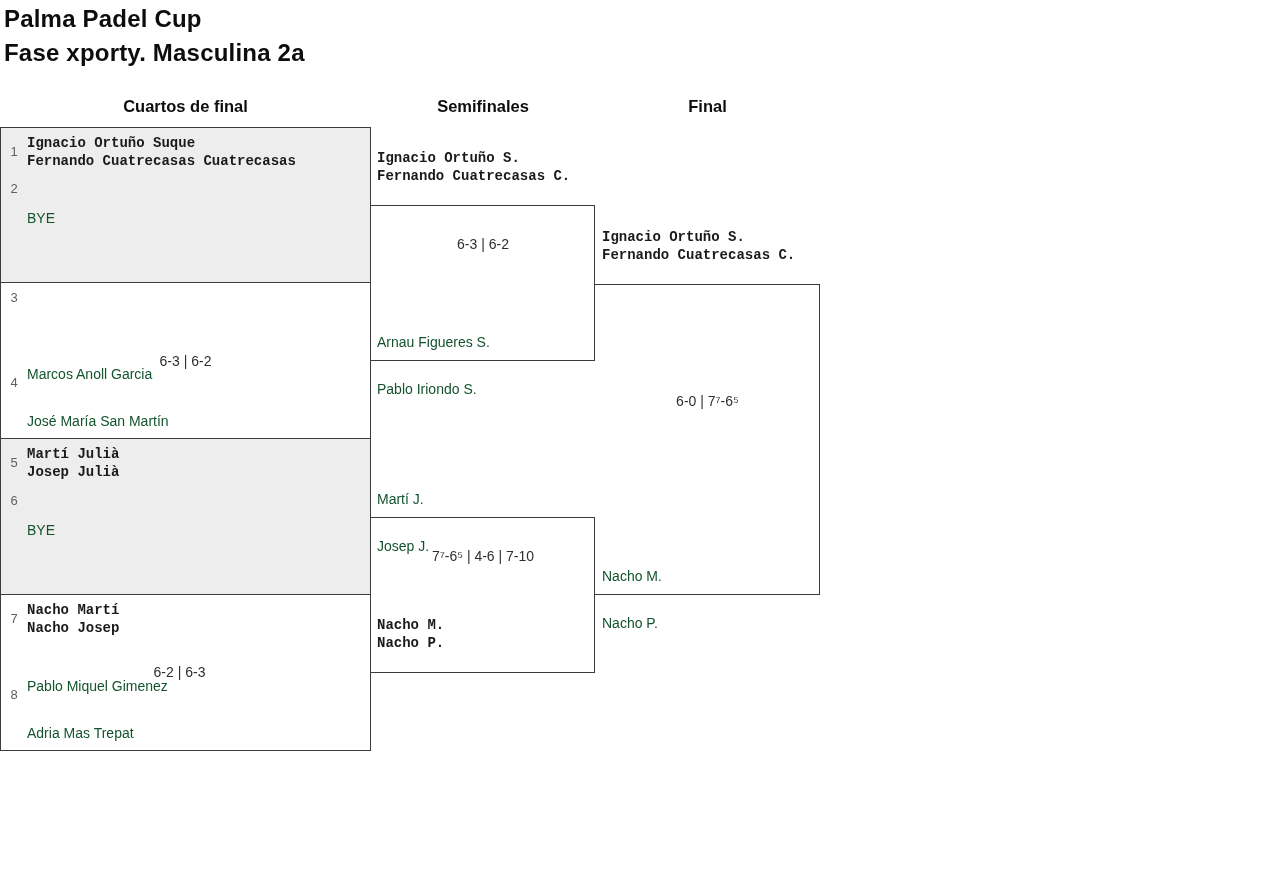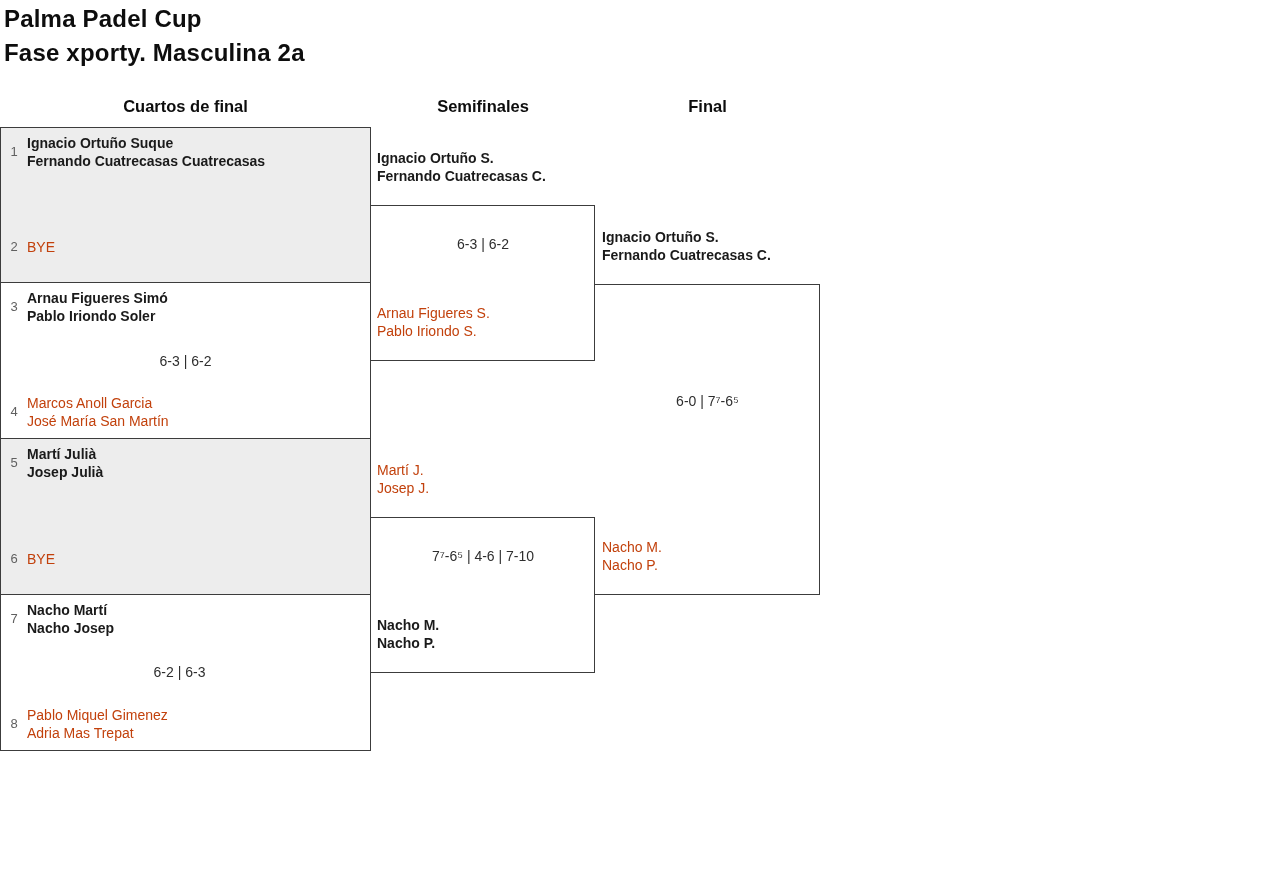--- a/index.html
+++ b/index.html
@@ -38,22 +38,22 @@
   #sf2{left:371px;width:224px;top:517px;height:156px;}
   #final{left:595px;width:225px;top:284px;height:311px;}
   
   .trow{position:absolute;left:0;right:0;display:flex;align-items:center;}
   .trow.top{top:6px;}
   .trow.bot{bottom:8px;}
   .trow.bye-row{align-items:flex-start;}
   .seed{flex:0 0 26px;text-align:center;font-size:13px;color:#606060;line-height:18px;}
   .names{display:block;}
   .names .p{display:block;font-size:14px;line-height:18px;min-height:18px;white-space:nowrap;}
-  .winner .p{font-weight:700;color:#1a1a1a;}
-  .loser .p{font-weight:400;color:#c2410c;}
+  .winner .p{font-weight:700;color:#1a1a1a;font-family:Liberation Mono, monospace;}
+  .loser .p{font-weight:400;color:#14532d;margin-top:29px;}
   
   .rlabel{position:absolute;width:215px;}
   .rlabel .p{display:block;font-size:14px;line-height:18px;min-height:18px;white-space:nowrap;}
   #sf1-top{left:377px;top:149px;}
   #sf1-bot{left:377px;top:304px;}
   #sf2-top{left:377px;top:461px;}
   #sf2-bot{left:377px;top:616px;}
   #final-top{left:602px;top:228px;}
   #final-bot{left:602px;top:538px;}
   
@@ -92,24 +92,20 @@
       <span class="names loser">
         <span class="p">BYE</span>
         <span class="p"></span>
       </span>
     </div>
   </div>
 
   <div class="box qf" id="qf2">
     <div class="trow top">
       <span class="seed">3</span>
-      <span class="names winner">
-        <span class="p">Arnau Figueres Simó</span>
-        <span class="p">Pablo Iriondo Soler</span>
-      </span>
     </div>
     <div class="trow bot">
       <span class="seed">4</span>
       <span class="names loser">
         <span class="p">Marcos Anoll Garcia</span>
         <span class="p">José María San Martín</span>
       </span>
     </div>
   </div>
 

